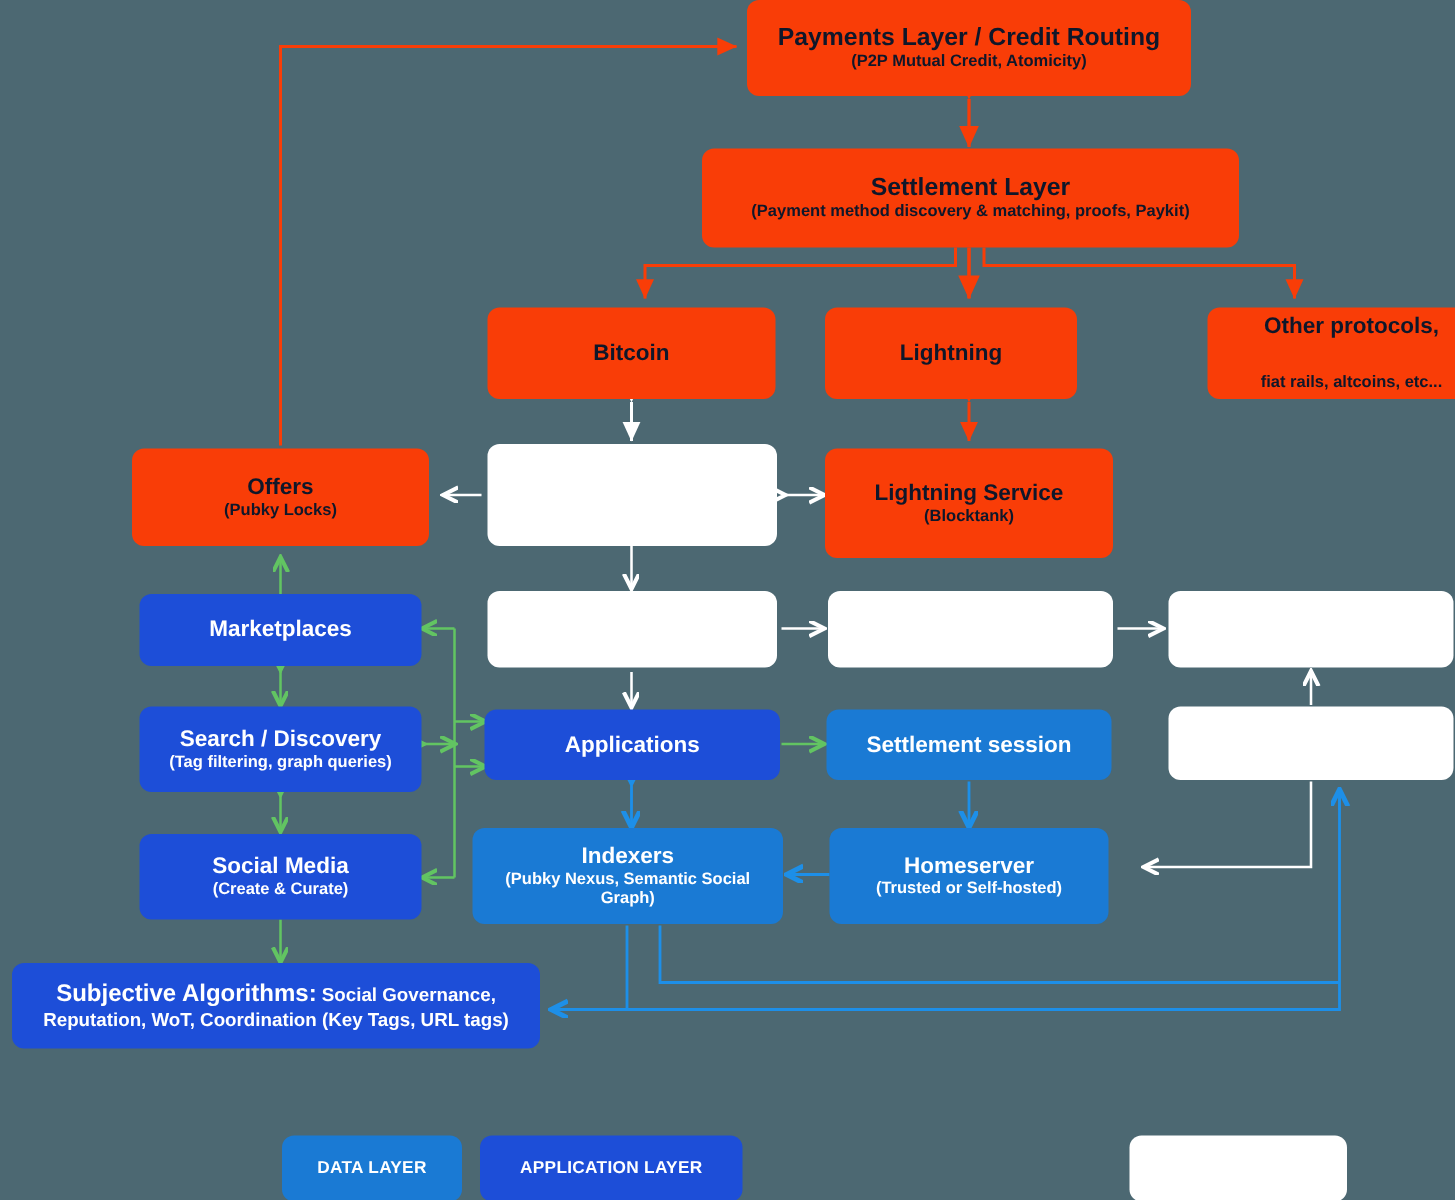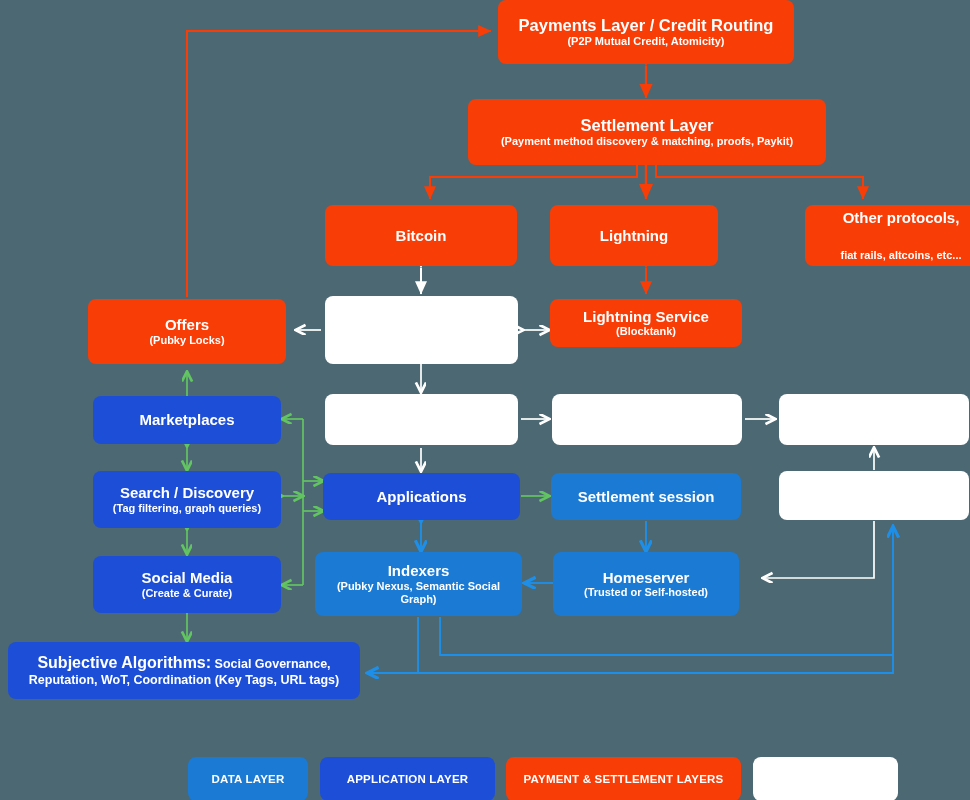--- a/index.html
+++ b/index.html
@@ -23,21 +23,21 @@
     justify-content:center;
     text-align:center;
     border-radius:8px;
     padding:4px 8px;
     line-height:1.18;
     z-index:3;
   }
   .node .t1{ font-weight:bold; }
   .node .t2{ font-weight:bold; font-size:11px; }
 
-  .orange{ background:#f93d07; color:#ffffff; }
+  .orange{ background:#f93d07; color:#0f172a; }
   .green { background:#1d4ed8; color:#ffffff; }
   .blue  { background:#1a7ad4; color:#ffffff; }
   .white { background:#ffffff; color:#ffffff; }
 
   .f17 .t1{ font-size:16.5px; }
   .f15 .t1{ font-size:15px; }
 
   
   .legend-item{
     position:absolute;
@@ -167,21 +167,21 @@
   <div class="node orange f15" style="left:88px; top:299px; width:198px; height:65px;">
     <span class="t1">Offers</span>
     <span class="t2">(Pubky Locks)</span>
   </div>
 
   <div class="node white f15" style="left:325px; top:296px; width:193px; height:68px;">
     <span class="t1">Wallet / Keychain</span>
     <span class="t2">(Pubky Ring, Bitkit...)</span>
   </div>
 
-  <div class="node orange f15" style="left:550px; top:299px; width:192px; height:48px;">
+  <div class="node orange f15" style="left:550px; top:299px; width:192px; height:73px;">
     <span class="t1">Lightning Service</span>
     <span class="t2">(Blocktank)</span>
   </div>
 
   <div class="node green f15" style="left:93px; top:396px; width:188px; height:48px;">
     <span class="t1">Marketplaces</span>
   </div>
 
   <div class="node green f15" style="left:93px; top:471px; width:188px; height:57px;">
     <span class="t1">Search / Discovery</span>
@@ -233,20 +233,17 @@
     </span>
     <span class="sub-inline">Reputation, WoT, Coordination (Key Tags, URL tags)</span>
   </div>
 
   <div class="legend-item blue" style="left:188px; width:120px;">
     <span>DATA LAYER</span>
   </div>
   <div class="legend-item green" style="left:320px; width:175px;">
     <span>APPLICATION LAYER</span>
   </div>
-  <div class="legend-item orange" style="left:506px; width:235px;">
-    <span>PAYMENT &amp; SETTLEMENT LAYERS</span>
-  </div>
   <div class="legend-item white" style="left:753px; width:145px;">
     <span>IDENTITY LAYER</span>
   </div>
 
 </div>
 
 </body></html>

